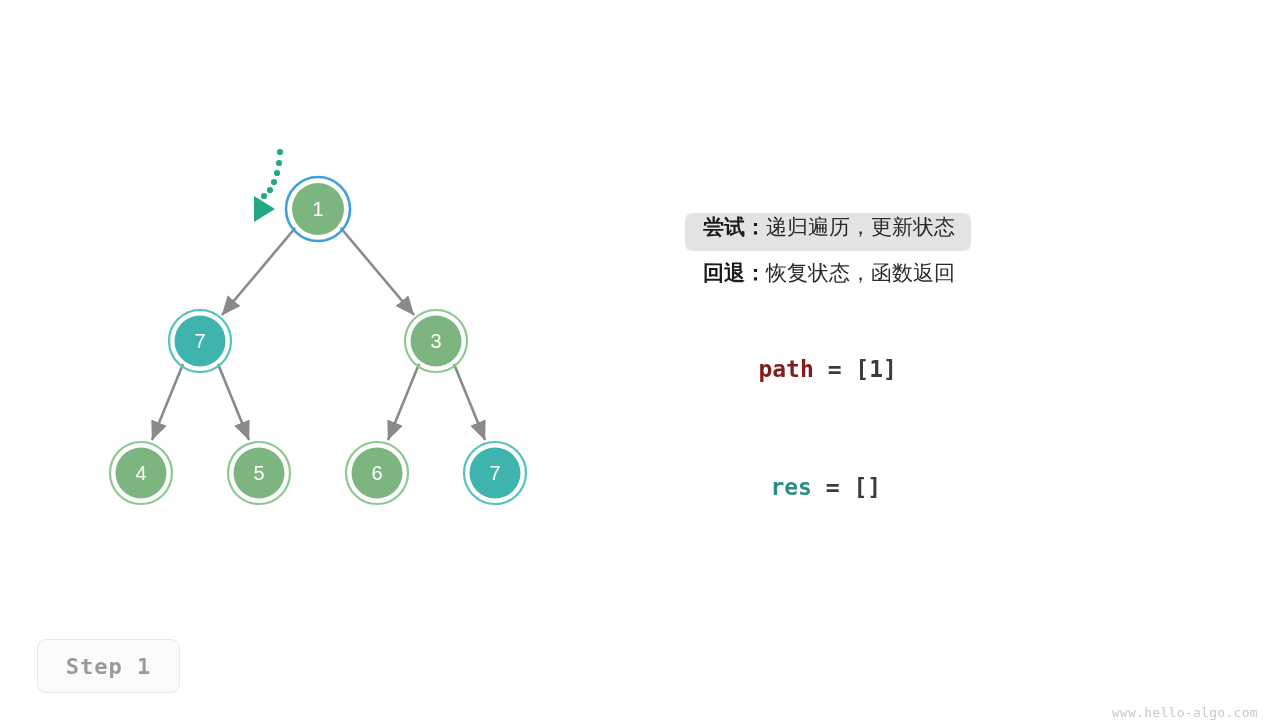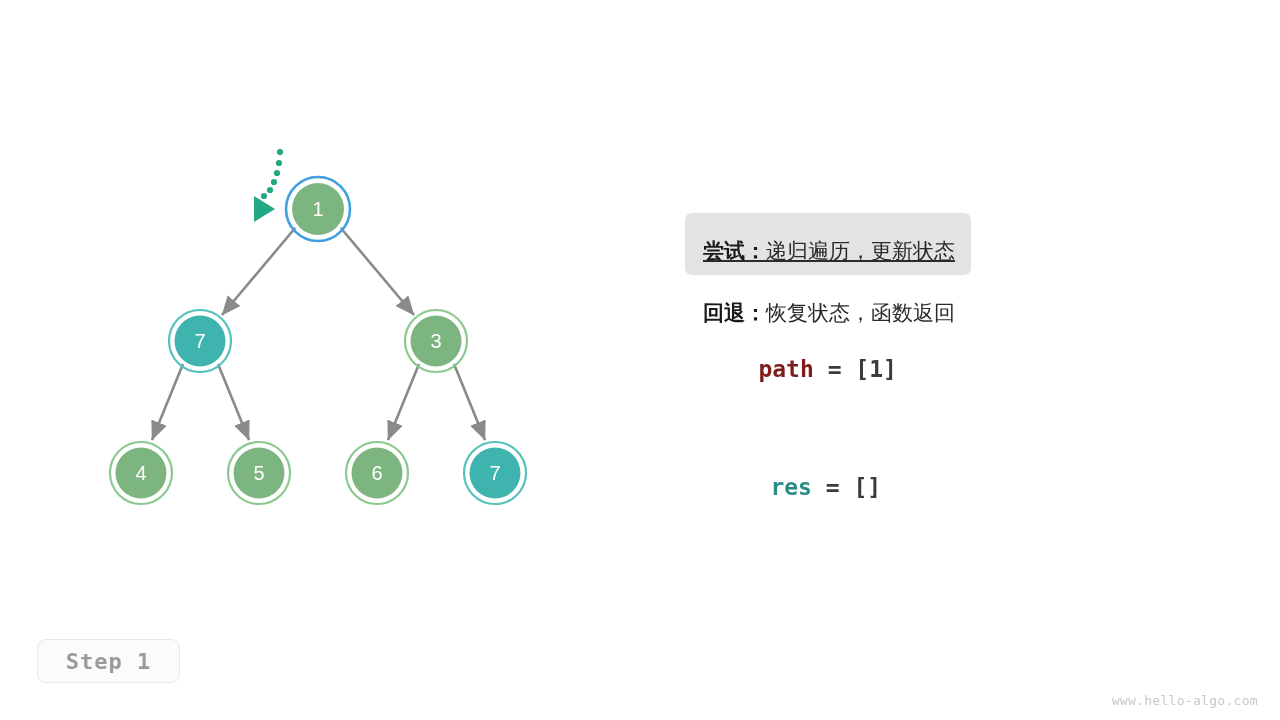--- a/index.html
+++ b/index.html
@@ -44,26 +44,25 @@
     color: #1a1a1a;
   }
   .cn-line .cn-val {
     font-weight: normal;
     color: #2b2b2b;
   }
 
   #try-line {
     background: #e3e3e3;
     border-radius: 7px;
-    padding: 28px 16px 13px 18px;
+    padding: 4px 16px 13px 18px;
     display: inline-block;
-    text-decoration: underline;
   }
   #back-line {
-    padding: 28px 16px 13px 18px;
+    padding: 12px 16px 13px 18px;
     display: inline-block;
   }
 
   .code-line {
     font-family: "DejaVu Sans Mono", "Liberation Mono", monospace;
     font-size: 23px;
     font-weight: bold;
     white-space: pre;
     color: #3b3b3b;
   }
@@ -81,42 +80,42 @@
   .var-res  { color: #2a8c82; }
   .op-eq    { color: #3b3b3b; font-weight: bold; }
   .val-lit  { color: #3b3b3b; font-weight: bold; }
 
   
   #step-badge {
     position: absolute;
     left: 37px;
     top: 639px;
     width: 143px;
-    height: 44px;
+    height: 54px;
     box-sizing: border-box;
     border: 1px solid #e8e8e8;
     border-radius: 9px;
     background: #fbfbfb;
     display: flex;
     align-items: center;
     justify-content: center;
   }
   #step-badge-label {
     font-family: "DejaVu Sans Mono", "Liberation Mono", monospace;
     font-size: 22px;
     font-weight: bold;
     color: #9a9a9a;
     letter-spacing: 1px;
   }
 
   
   #watermark {
     position: absolute;
     right: 22px;
-    bottom: 12px;
+    bottom: 0;
     font-family: "DejaVu Sans Mono", "Liberation Mono", monospace;
     font-size: 13px;
     color: #c9c9c9;
     letter-spacing: 0.3px;
   }
 </style>
 </head>
 <body>
 
 <svg id="diagram-canvas" viewBox="0 0 1280 720" xmlns="http://www.w3.org/2000/svg">

